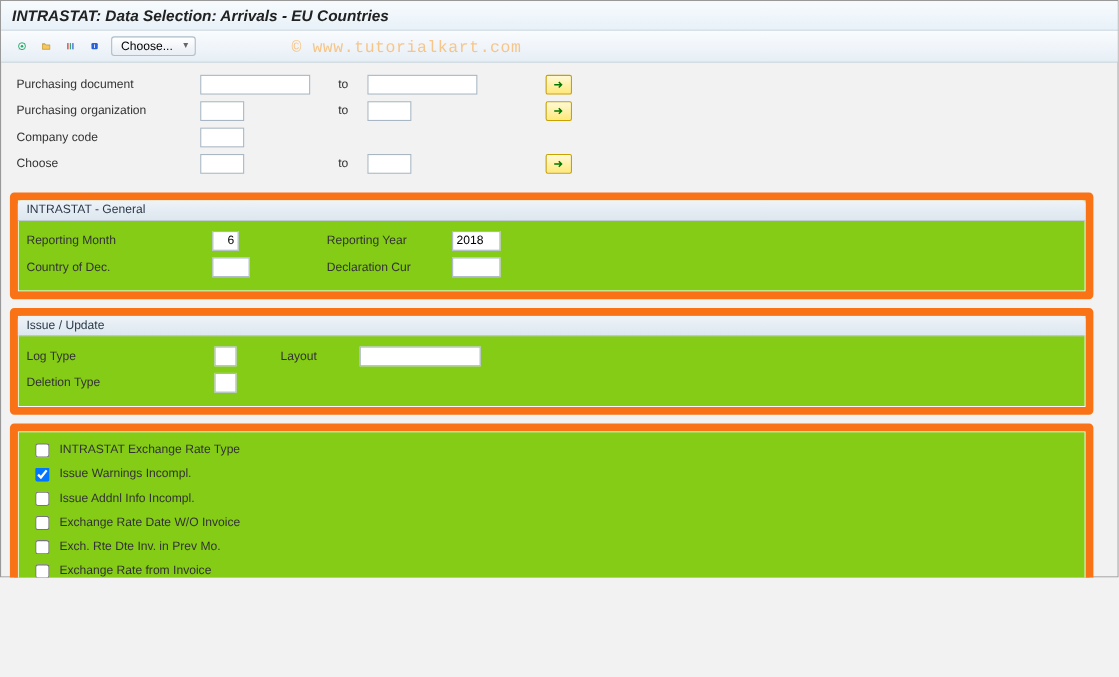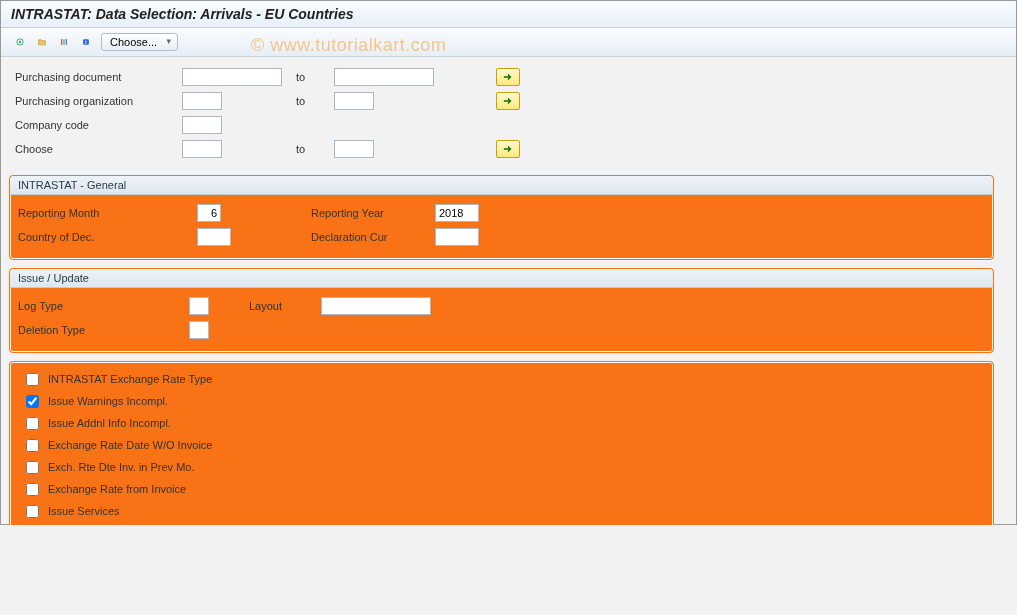--- a/index.html
+++ b/index.html
@@ -53,24 +53,24 @@
     background: linear-gradient(#fff,#e8eef4);
     cursor: pointer;
     position: relative;
     font-size: 11px;
   }
   .tb-choose::after {
     content: "▾"; position: absolute; right: 6px; top: 2px; font-size: 9px; color: #666;
   }
   .watermark {
     position: absolute;
-    left: 250px; top: 34px;
-    font-size: 18px;
+    left: 264px; top: 34px;
+    font-size: 15px;
     color: rgba(255,140,0,0.45);
-    font-family: Liberation Sans, sans-serif;
+    font-family: Liberation Mono, monospace;
     letter-spacing: 0.5px;
     pointer-events: none;
   }
   .content { padding: 8px 16px 8px 6px; }
 
   .selection-block { padding: 0 4px 6px 4px; }
   .row {
     display: grid;
     grid-template-columns: 165px 100px 40px 100px 50px 30px;
     align-items: center;
@@ -81,53 +81,53 @@
   .inp {
     height: 18px;
     border: 1px solid #a9b7c4;
     background: #fff;
     padding: 0 3px;
     font-size: 11px;
   }
   .inp-sm { width: 40px; }
   .inp-xs { width: 24px; }
   .inp-md { width: 100px; }
-  .to-lbl { text-align: left; padding-left: 8px; }
+  .to-lbl { text-align: center; padding-left: 8px; }
   .more-btn {
     width: 24px; height: 18px;
     background: linear-gradient(#fff9d6,#ffe97a);
     border: 1px solid #c9a200;
     border-radius: 2px;
     display: inline-flex; align-items: center; justify-content: center;
     cursor: pointer;
     color: #006400;
     font-weight: bold;
   }
   .panel {
     margin: 8px 6px 0 2px;
-    border: 1px solid #f97316;
+    border: 7px solid #f97316;
     border-radius: 4px;
-    background: #f97316;
+    background: #84cc16;
     box-shadow: inset 0 0 0 1px #fff;
   }
   .panel-header {
     background: linear-gradient(#eef3f8,#dde7ef);
     border-bottom: 1px solid #c2ccd5;
     padding: 3px 8px;
     font-size: 11px;
     color: #2a3a4a;
     border-radius: 4px 4px 0 0;
   }
   .panel-body { padding: 6px 8px 10px 8px; }
   .field-row {
     display: grid;
     grid-template-columns: 165px 100px 110px 80px;
     align-items: center;
     height: 24px;
-    gap: 14px;
+    gap: 4px;
   }
   .field-row2 {
     display: grid;
     grid-template-columns: 165px 40px 80px 120px;
     align-items: center;
     height: 24px;
     gap: 6px;
   }
   .check-row { height: 22px; display: flex; align-items: center; gap: 6px; padding-left: 4px; }
   .check-row input { width: 13px; height: 13px; }

